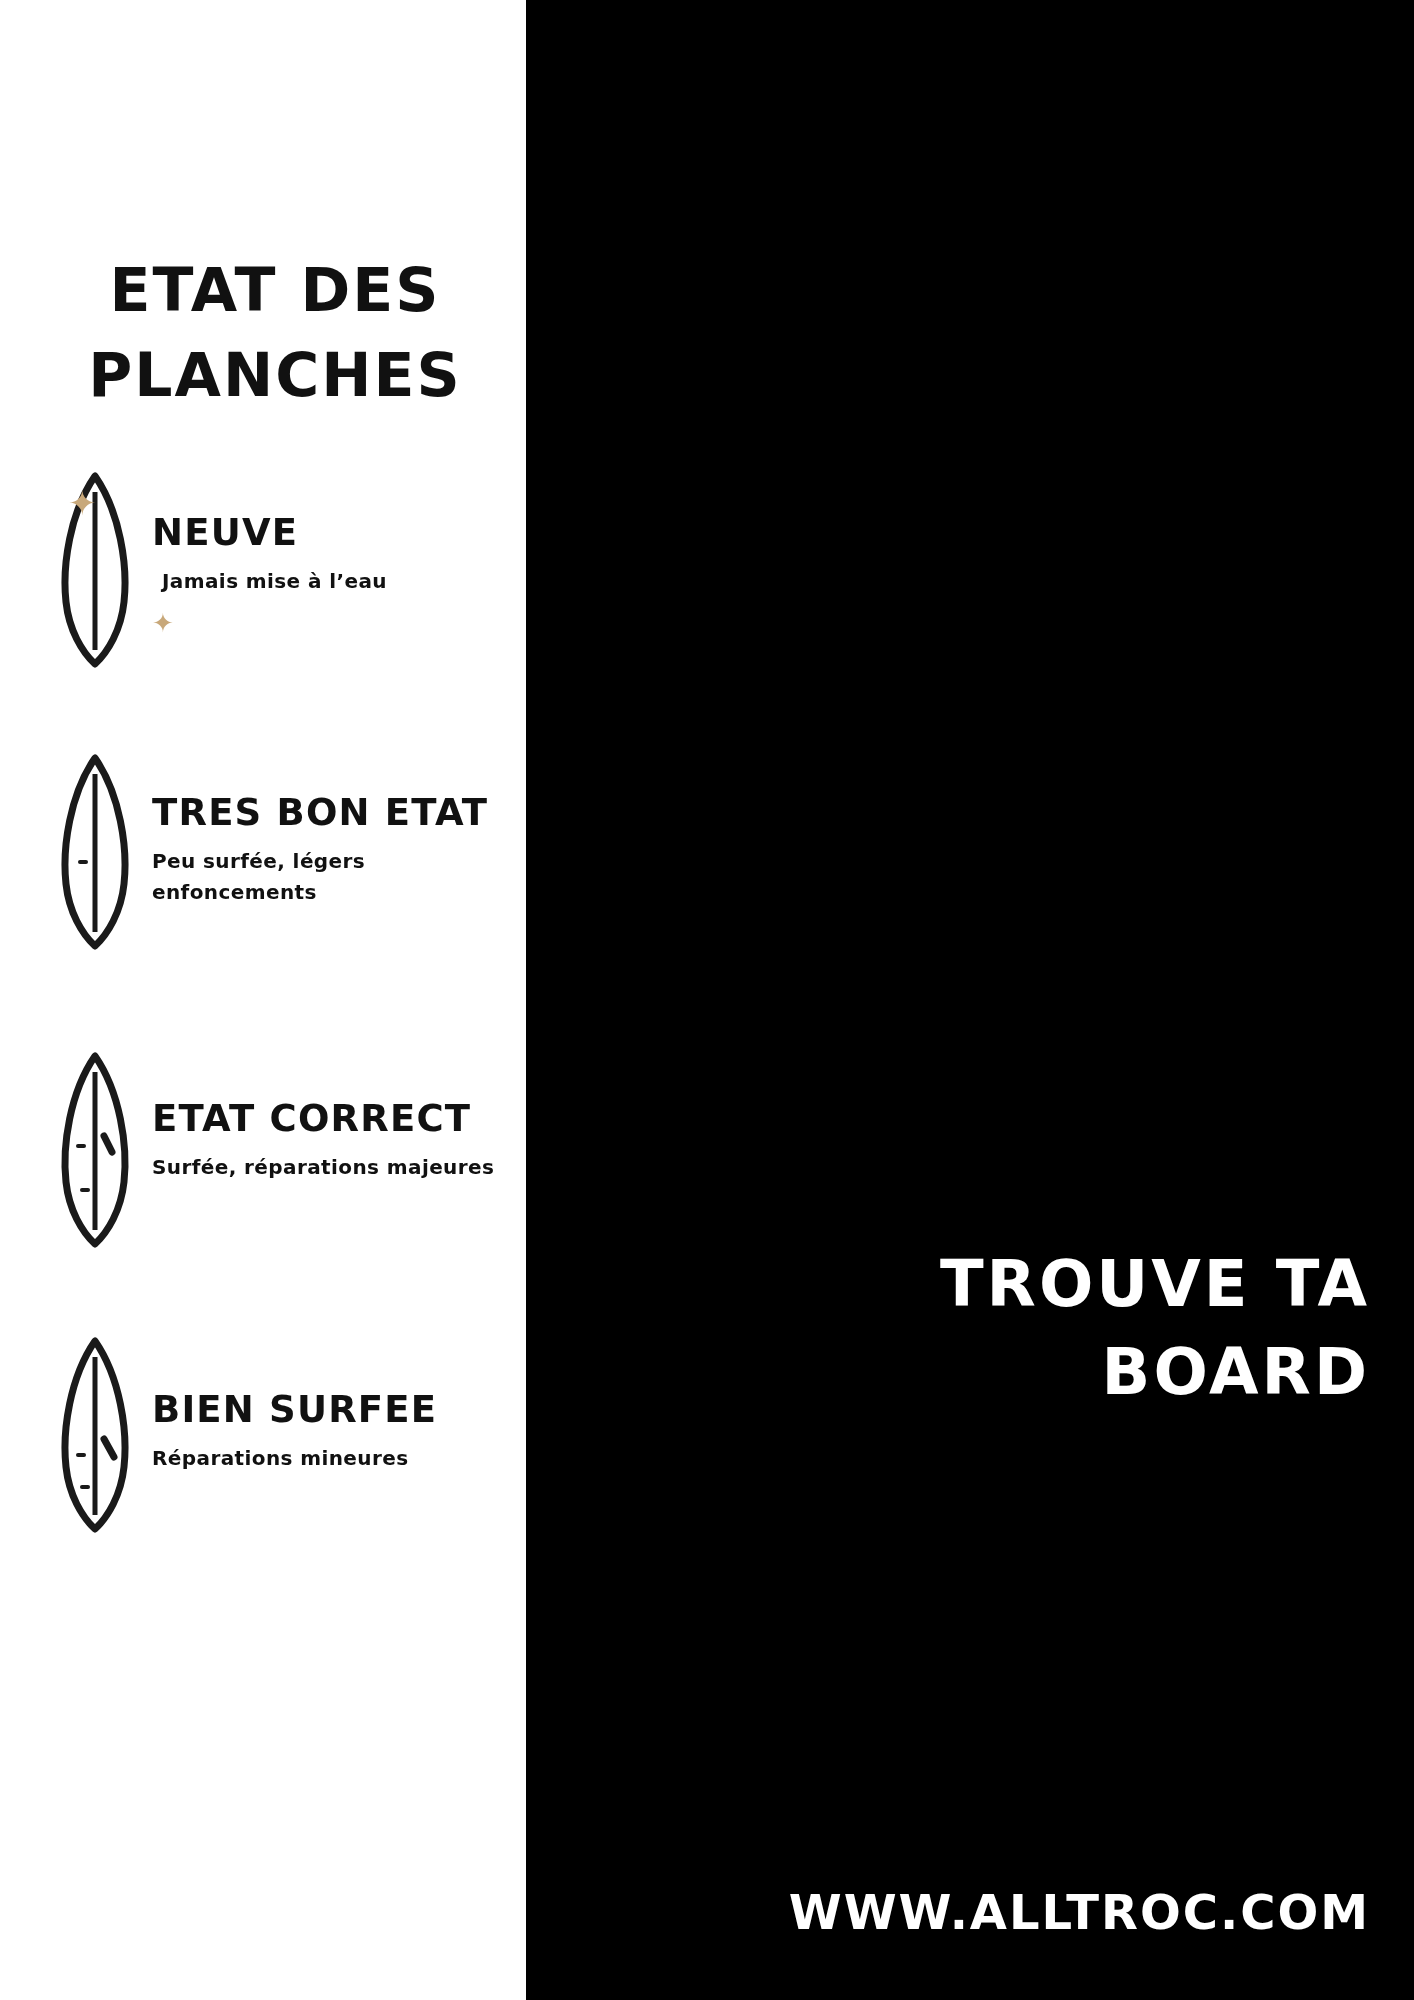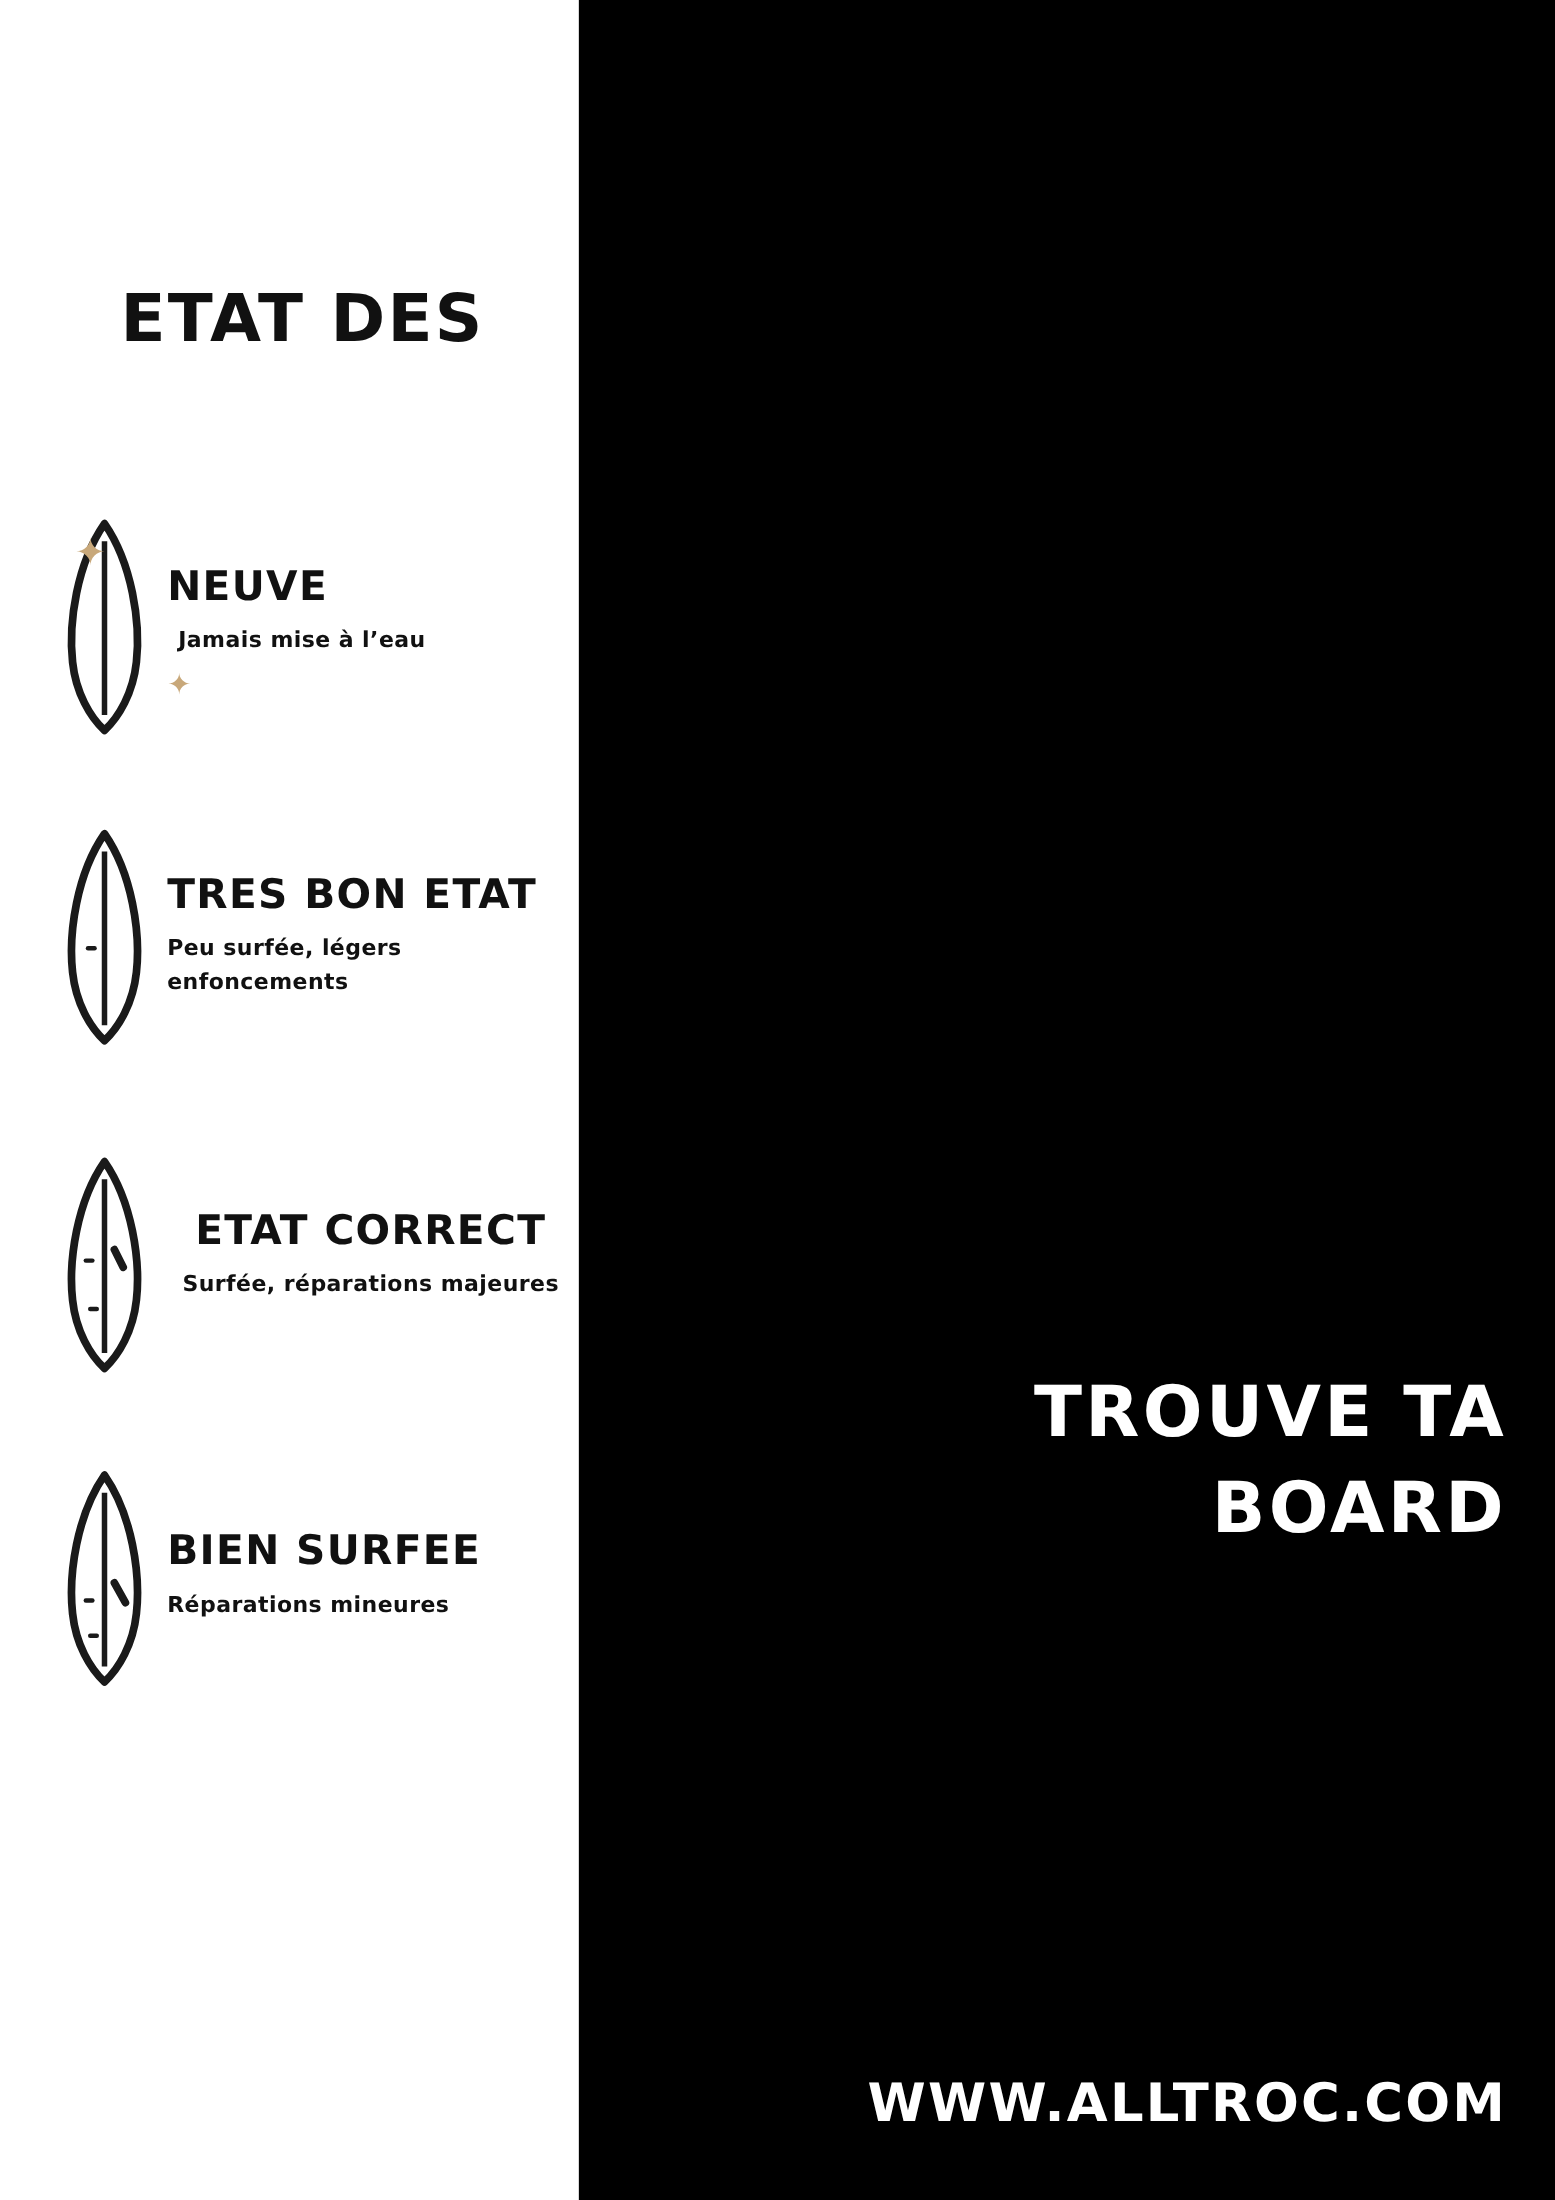--- a/index.html
+++ b/index.html
@@ -75,21 +75,21 @@
   }
   .board-svg { display: block; }
 
   .text-wrap {
     position: absolute;
     left: 152px;
     width: 370px;
   }
   .row-1 .text-wrap { top: 30px; }
   .row-2 .text-wrap { top: 28px; }
-  .row-3 .text-wrap { top: 36px; text-align: center; }
+  .row-3 .text-wrap { top: 36px; }
   .row-4 .text-wrap { top: 42px; }
 
   .cond-name {
     font-family: "DejaVu Sans", sans-serif;
     font-weight: 900;
     font-size: 37px;
     letter-spacing: 1.2px;
     color: #111111;
     text-transform: uppercase;
     line-height: 1.1;
@@ -151,20 +151,21 @@
 <body>
 
 <div class="poster">
 
   <div class="dark-panel"></div>
 
   <div class="left-col">
 
     <div class="title">
       <div>ETAT DES</div>
+      <div>PLANCHES</div>
     </div>
 
     <div class="row row-1">
       <div class="board-wrap">
         <span class="sparkle sparkle-a">✦</span>
         <span class="sparkle sparkle-b">✦</span>
         <svg class="board-svg" width="110" height="200" viewBox="0 0 110 200">
           <path d="M55 6 C 30 42, 22 96, 26 132 C 29 160, 42 182, 55 194 C 68 182, 81 160, 84 132 C 88 96, 80 42, 55 6 Z" fill="#ffffff" stroke="#1a1a1a" stroke-width="7" stroke-linejoin="round"></path>
           <line x1="55" y1="22" x2="55" y2="180" stroke="#1a1a1a" stroke-width="5"></line>
         </svg>

